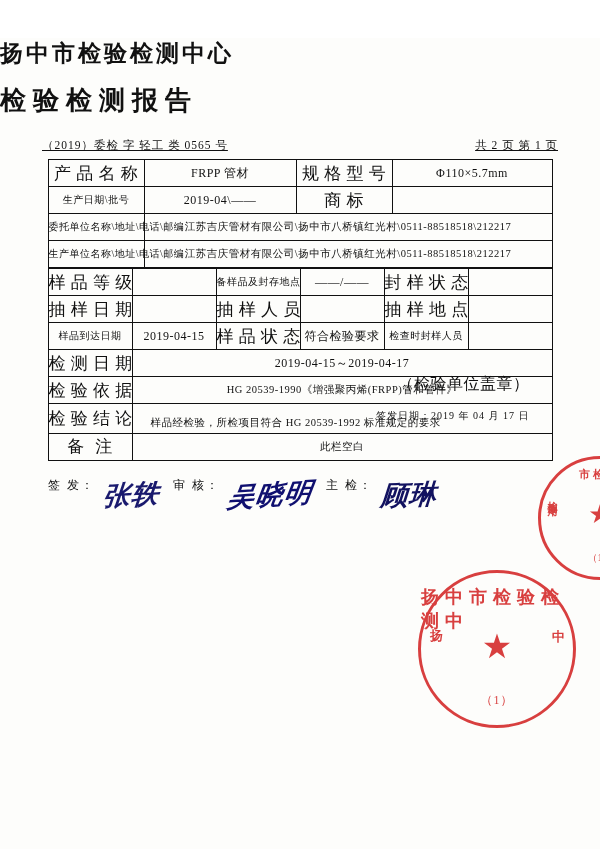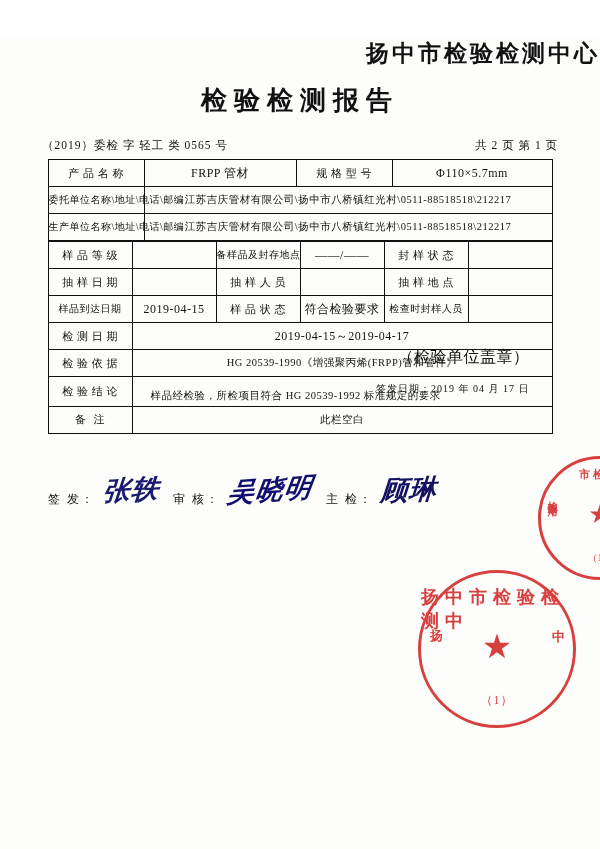--- a/index.html
+++ b/index.html
@@ -15,61 +15,62 @@
     position: relative;
     overflow: hidden;
   }
   .page {
     position: relative;
     width: 600px;
     height: 849px;
     background: #fdfdfb;
   }
   .title1 {
-    text-align: right;
+    text-align: left;
     font-size: 23px;
     font-weight: bold;
     letter-spacing: 3px;
     margin-top: 38px;
     font-family: "Liberation Serif", serif;
   }
   .title2 {
-    text-align: center;
+    text-align: left;
     font-size: 26px;
     font-weight: bold;
     letter-spacing: 7px;
     margin-top: 14px;
   }
   .meta-row {
     display: flex;
     justify-content: space-between;
     align-items: flex-start;
     margin: 20px 42px 6px 42px;
     font-size: 11.5px;
     letter-spacing: 1px;
+    text-decoration: underline;
   }
   table.main {
     border-collapse: collapse;
     width: 504px;
     margin: 0 auto;
     table-layout: fixed;
     font-size: 11px;
   }
   table.main td {
     border: 1px solid #111;
     padding: 0;
     height: 26px;
     vertical-align: middle;
     text-align: center;
     letter-spacing: 0.5px;
   }
   td.lbl {
     letter-spacing: 2px;
     white-space: nowrap;
-    font-size: 11px;
+    font-size: 17px;
     margin-left: 12px;
   }
   td.lbl-tight {
     letter-spacing: 0px;
     font-size: 10px;
     white-space: nowrap;
   }
   td.val {
     font-size: 12px;
     letter-spacing: 0.3px;
@@ -101,21 +102,21 @@
   }
   .sign-date {
     position: absolute;
     right: 22px;
     bottom: 8px;
     font-size: 10px;
     letter-spacing: 1px;
   }
   .sig-row {
     display: flex;
-    align-items: flex-end;
+    align-items: flex-start;
     margin: 16px 48px 0 48px;
     font-size: 12px;
     letter-spacing: 2px;
     height: 58px;
   }
   .sig-label {
     white-space: nowrap;
   }
   .sig-hand {
     font-family: "Liberation Serif", serif;
@@ -251,20 +252,26 @@
       <col style="width:160px">
     </colgroup>
     <tbody>
       <tr>
         <td class="lbl">产 品 名 称</td>
         <td class="val">FRPP 管材</td>
         <td class="lbl">规 格 型 号</td>
         <td class="val">Φ110×5.7mm</td>
       </tr>
       <tr>
+        <td class="lbl-tight">生产日期\批号</td>
+        <td class="val">2019-04\——</td>
+        <td class="lbl">商        标</td>
+        <td class="val"></td>
+      </tr>
+      <tr>
         <td class="lbl-tight">委托单位名称\地址\电话\邮编</td>
         <td class="val-left" colspan="3">江苏吉庆管材有限公司\扬中市八桥镇红光村\0511-88518518\212217</td>
       </tr>
       <tr>
         <td class="lbl-tight">生产单位名称\地址\电话\邮编</td>
         <td class="val-left" colspan="3">江苏吉庆管材有限公司\扬中市八桥镇红光村\0511-88518518\212217</td>
       </tr>
     </tbody>
   </table>
 

